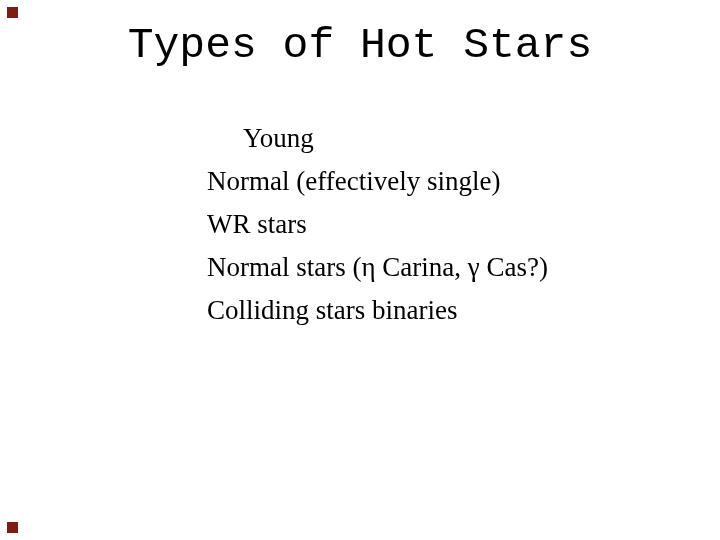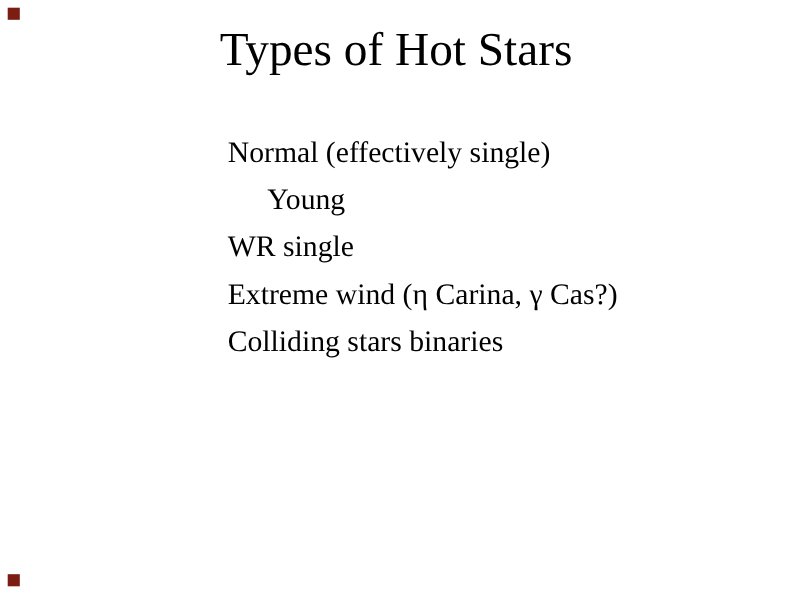--- a/index.html
+++ b/index.html
@@ -31,20 +31,21 @@
   }
   .title {
     position: absolute;
     top: 20px;
     left: 0;
     width: 720px;
     text-align: center;
     font-size: 43px;
     line-height: 1.2;
     white-space: nowrap;
+    font-family: Liberation Mono, monospace;
   }
   .bullets {
     position: absolute;
     left: 207px;
     top: 117px;
     width: 480px;
   }
   .line {
     font-size: 27px;
     line-height: 43px;
@@ -58,20 +59,20 @@
 <body>
 
 <div class="slide">
 
   <div class="corner-marker top"></div>
   <div class="corner-marker bottom"></div>
 
   <div class="title">Types of Hot Stars</div>
 
   <div class="bullets">
+    <div class="line lvl2">Young</div>
     <div class="line lvl1">Normal (effectively single)</div>
-    <div class="line lvl2">Young</div>
-    <div class="line lvl1">WR single</div>
-    <div class="line lvl1">Extreme wind (η Carina, γ Cas?)</div>
+    <div class="line lvl1">WR stars</div>
+    <div class="line lvl1">Normal stars (η Carina, γ Cas?)</div>
     <div class="line lvl1">Colliding stars binaries</div>
   </div>
 
 </div>
 
 </body></html>

